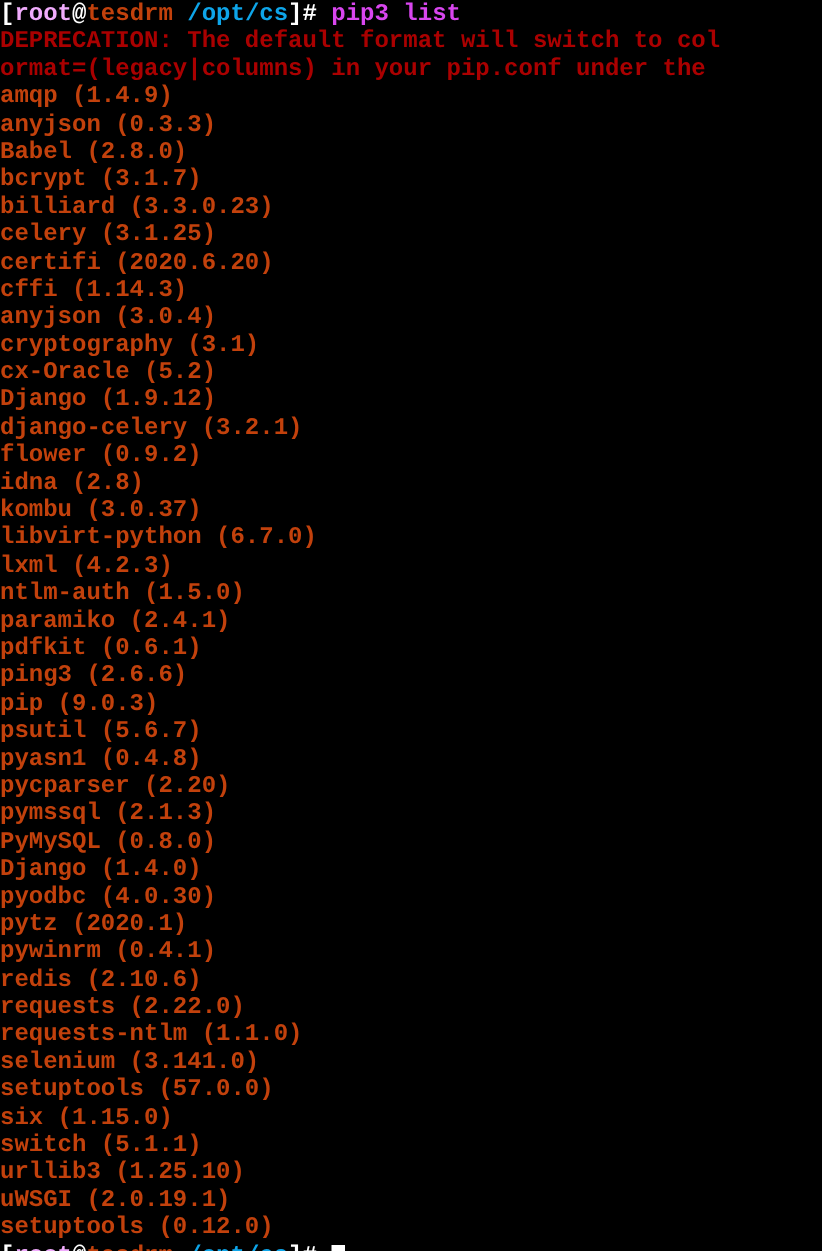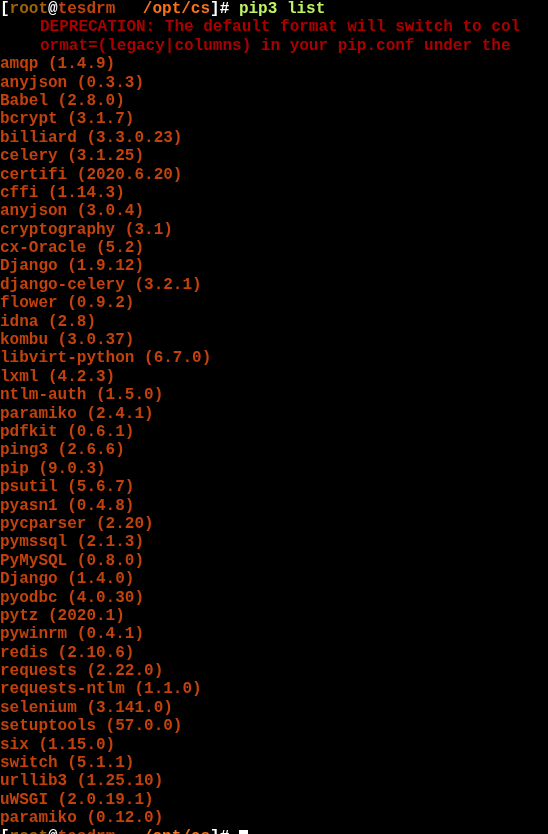--- a/index.html
+++ b/index.html
@@ -18,42 +18,40 @@
       width: 548px;
       overflow: hidden;
     }
     .terminal {
       white-space: pre;
     }
     .bracket {
       color: #ffffff;
     }
     .user {
-      color: #a16207;
+      color: #f0abfc;
     }
     .at {
       color: #ffffff;
     }
     .host {
       color: #c2410c;
     }
     .path {
-      color: #f97316;
-      margin-left: 18px;
+      color: #0ea5e9;
     }
     .hash {
       color: #ffffff;
     }
     .command {
-      color: #bef264;
+      color: #d946ef;
       margin-top: 30px;
     }
     .deprecation {
       color: #aa0000;
-      margin-left: 40px;
     }
     .package-line {
       color: #c2410c;
     }
     .cursor {
       display: inline-block;
       width: 9px;
       height: 16px;
       background: #ffffff;
       vertical-align: text-bottom;
@@ -99,13 +97,13 @@
 <span class="package-line">pywinrm (0.4.1)</span>
 <span class="package-line">redis (2.10.6)</span>
 <span class="package-line">requests (2.22.0)</span>
 <span class="package-line">requests-ntlm (1.1.0)</span>
 <span class="package-line">selenium (3.141.0)</span>
 <span class="package-line">setuptools (57.0.0)</span>
 <span class="package-line">six (1.15.0)</span>
 <span class="package-line">switch (5.1.1)</span>
 <span class="package-line">urllib3 (1.25.10)</span>
 <span class="package-line">uWSGI (2.0.19.1)</span>
-<span class="package-line">paramiko (0.12.0)</span></div><span class="bracket">[</span><span class="user">root</span><span class="at">@</span><span class="host">tesdrm</span> <span class="path">/opt/cs</span><span class="bracket">]</span><span class="hash"># </span><span class="cursor"></span></div>
+<span class="package-line">setuptools (0.12.0)</span></div><span class="bracket">[</span><span class="user">root</span><span class="at">@</span><span class="host">tesdrm</span> <span class="path">/opt/cs</span><span class="bracket">]</span><span class="hash"># </span><span class="cursor"></span></div>
 
 </body></html>

